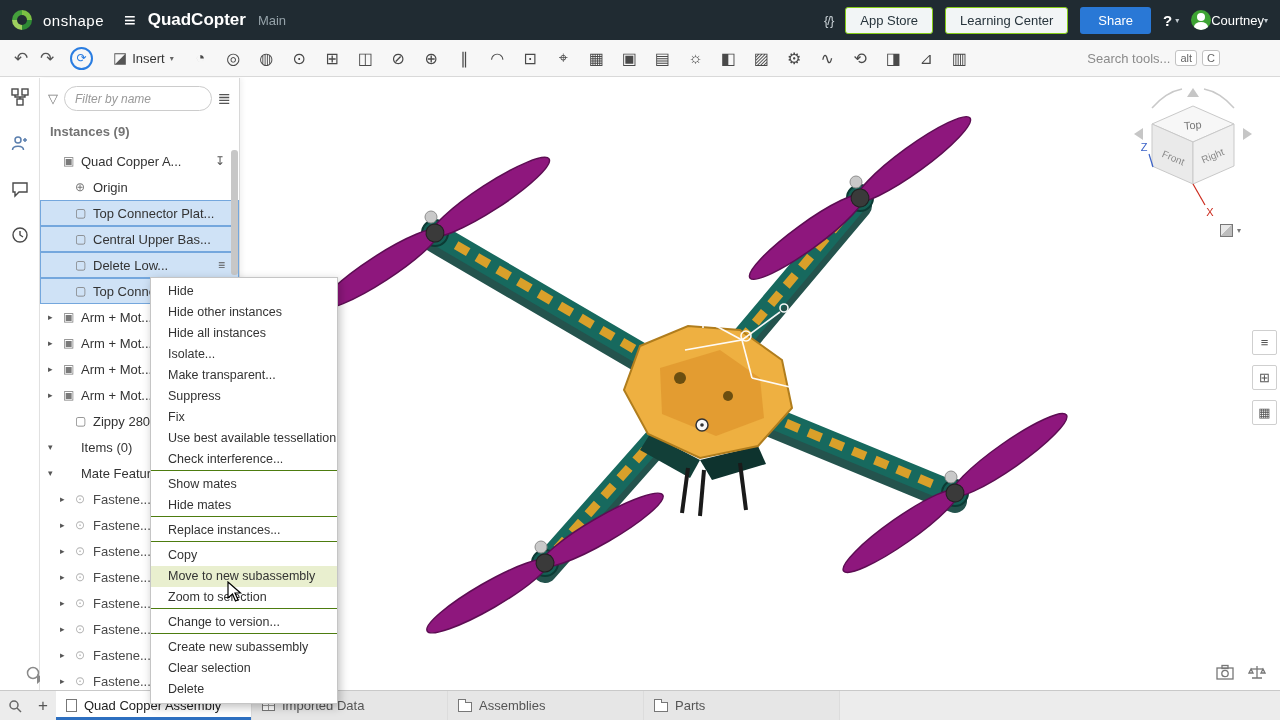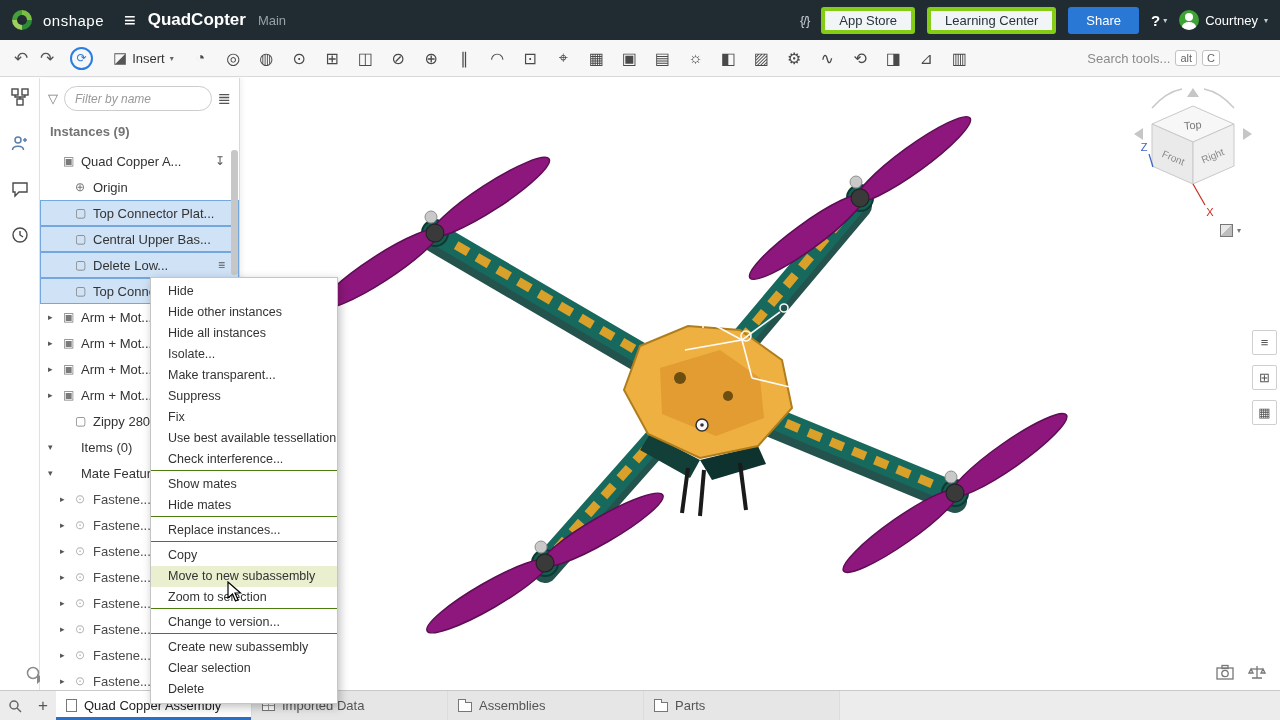--- a/index.html
+++ b/index.html
@@ -8,26 +8,26 @@
 .topbar{position:absolute;left:0;top:0;right:0;height:40px;background:#202b32;display:flex;align-items:center;padding:0 12px;gap:12px;z-index:10}
 .logo{display:flex;align-items:center;gap:11px;width:100px}
 .logo-mark{width:20px;height:20px;border-radius:50%;background:conic-gradient(#7cc043 0 90deg,#2f8a35 90deg 180deg,#9ed05e 180deg 270deg,#45a03c 270deg);position:relative;flex:none}
 .logo-mark::before{content:"";position:absolute;inset:5px;background:#202b32;border-radius:50%}
 .logo-text{color:#fff;font-size:15px;letter-spacing:.5px}
 .hamburger{color:#fff;font-size:20px;cursor:pointer}
 .doc-title{color:#fff;font-weight:bold;font-size:17px}
 .ws{color:#95a2a9;font-size:13px}
 .spacer{flex:1}
 .api{color:#c6ced3;font-size:13px;letter-spacing:-1px}
-.hbtn{background:#f2f5f6;border:4px solid #84cc16;color:#27343c;font-size:13px;height:27px;padding:0 14px;border-radius:3px;cursor:pointer}
+.hbtn{background:#f2f5f6;border:1px solid #84cc16;color:#27343c;font-size:13px;height:27px;padding:0 14px;border-radius:3px;cursor:pointer}
 .share{background:#2978d6;border:none;color:#fff;font-size:13px;height:27px;padding:0 18px;border-radius:3px;cursor:pointer}
 .help{color:#fff;display:flex;align-items:center;gap:3px;cursor:pointer}
 .hc{font-size:15px;font-weight:bold}
 .caret{font-size:8px;color:#c2cad0}
-.user{display:flex;align-items:center;gap:6px;color:#fff;font-size:13px;cursor:pointer}
+.user{display:flex;align-items:center;color:#fff;font-size:13px;cursor:pointer}
 .avatar{width:20px;height:20px;border-radius:50%;background:#3da333;position:relative;overflow:hidden;flex:none}
 .avatar::before{content:"";position:absolute;left:6px;top:3px;width:8px;height:8px;border-radius:50%;background:#fff}
 .avatar::after{content:"";position:absolute;left:3px;top:12px;width:14px;height:10px;border-radius:50% 50% 0 0;background:#fff}
 
 .toolbar{position:absolute;left:0;top:40px;right:0;height:37px;background:#f7f7f7;border-bottom:1px solid #d9d9d9;display:flex;align-items:center;padding:0 8px;z-index:9}
 .tb-btn{width:26px;text-align:center;color:#555;font-size:17px;cursor:pointer}
 .sync{width:23px;height:23px;border:2px solid #2a7de1;border-radius:50%;color:#2a7de1;font-size:12px;line-height:19px;text-align:center;margin:0 10px;cursor:pointer}
 .insert{display:flex;align-items:center;gap:5px;padding:0 10px;font-size:13px;color:#333;cursor:pointer}
 .insert .gi{color:#555;font-size:15px}
 .tbi{width:33px;text-align:center;color:#4a4a4a;font-size:16px;cursor:pointer}

